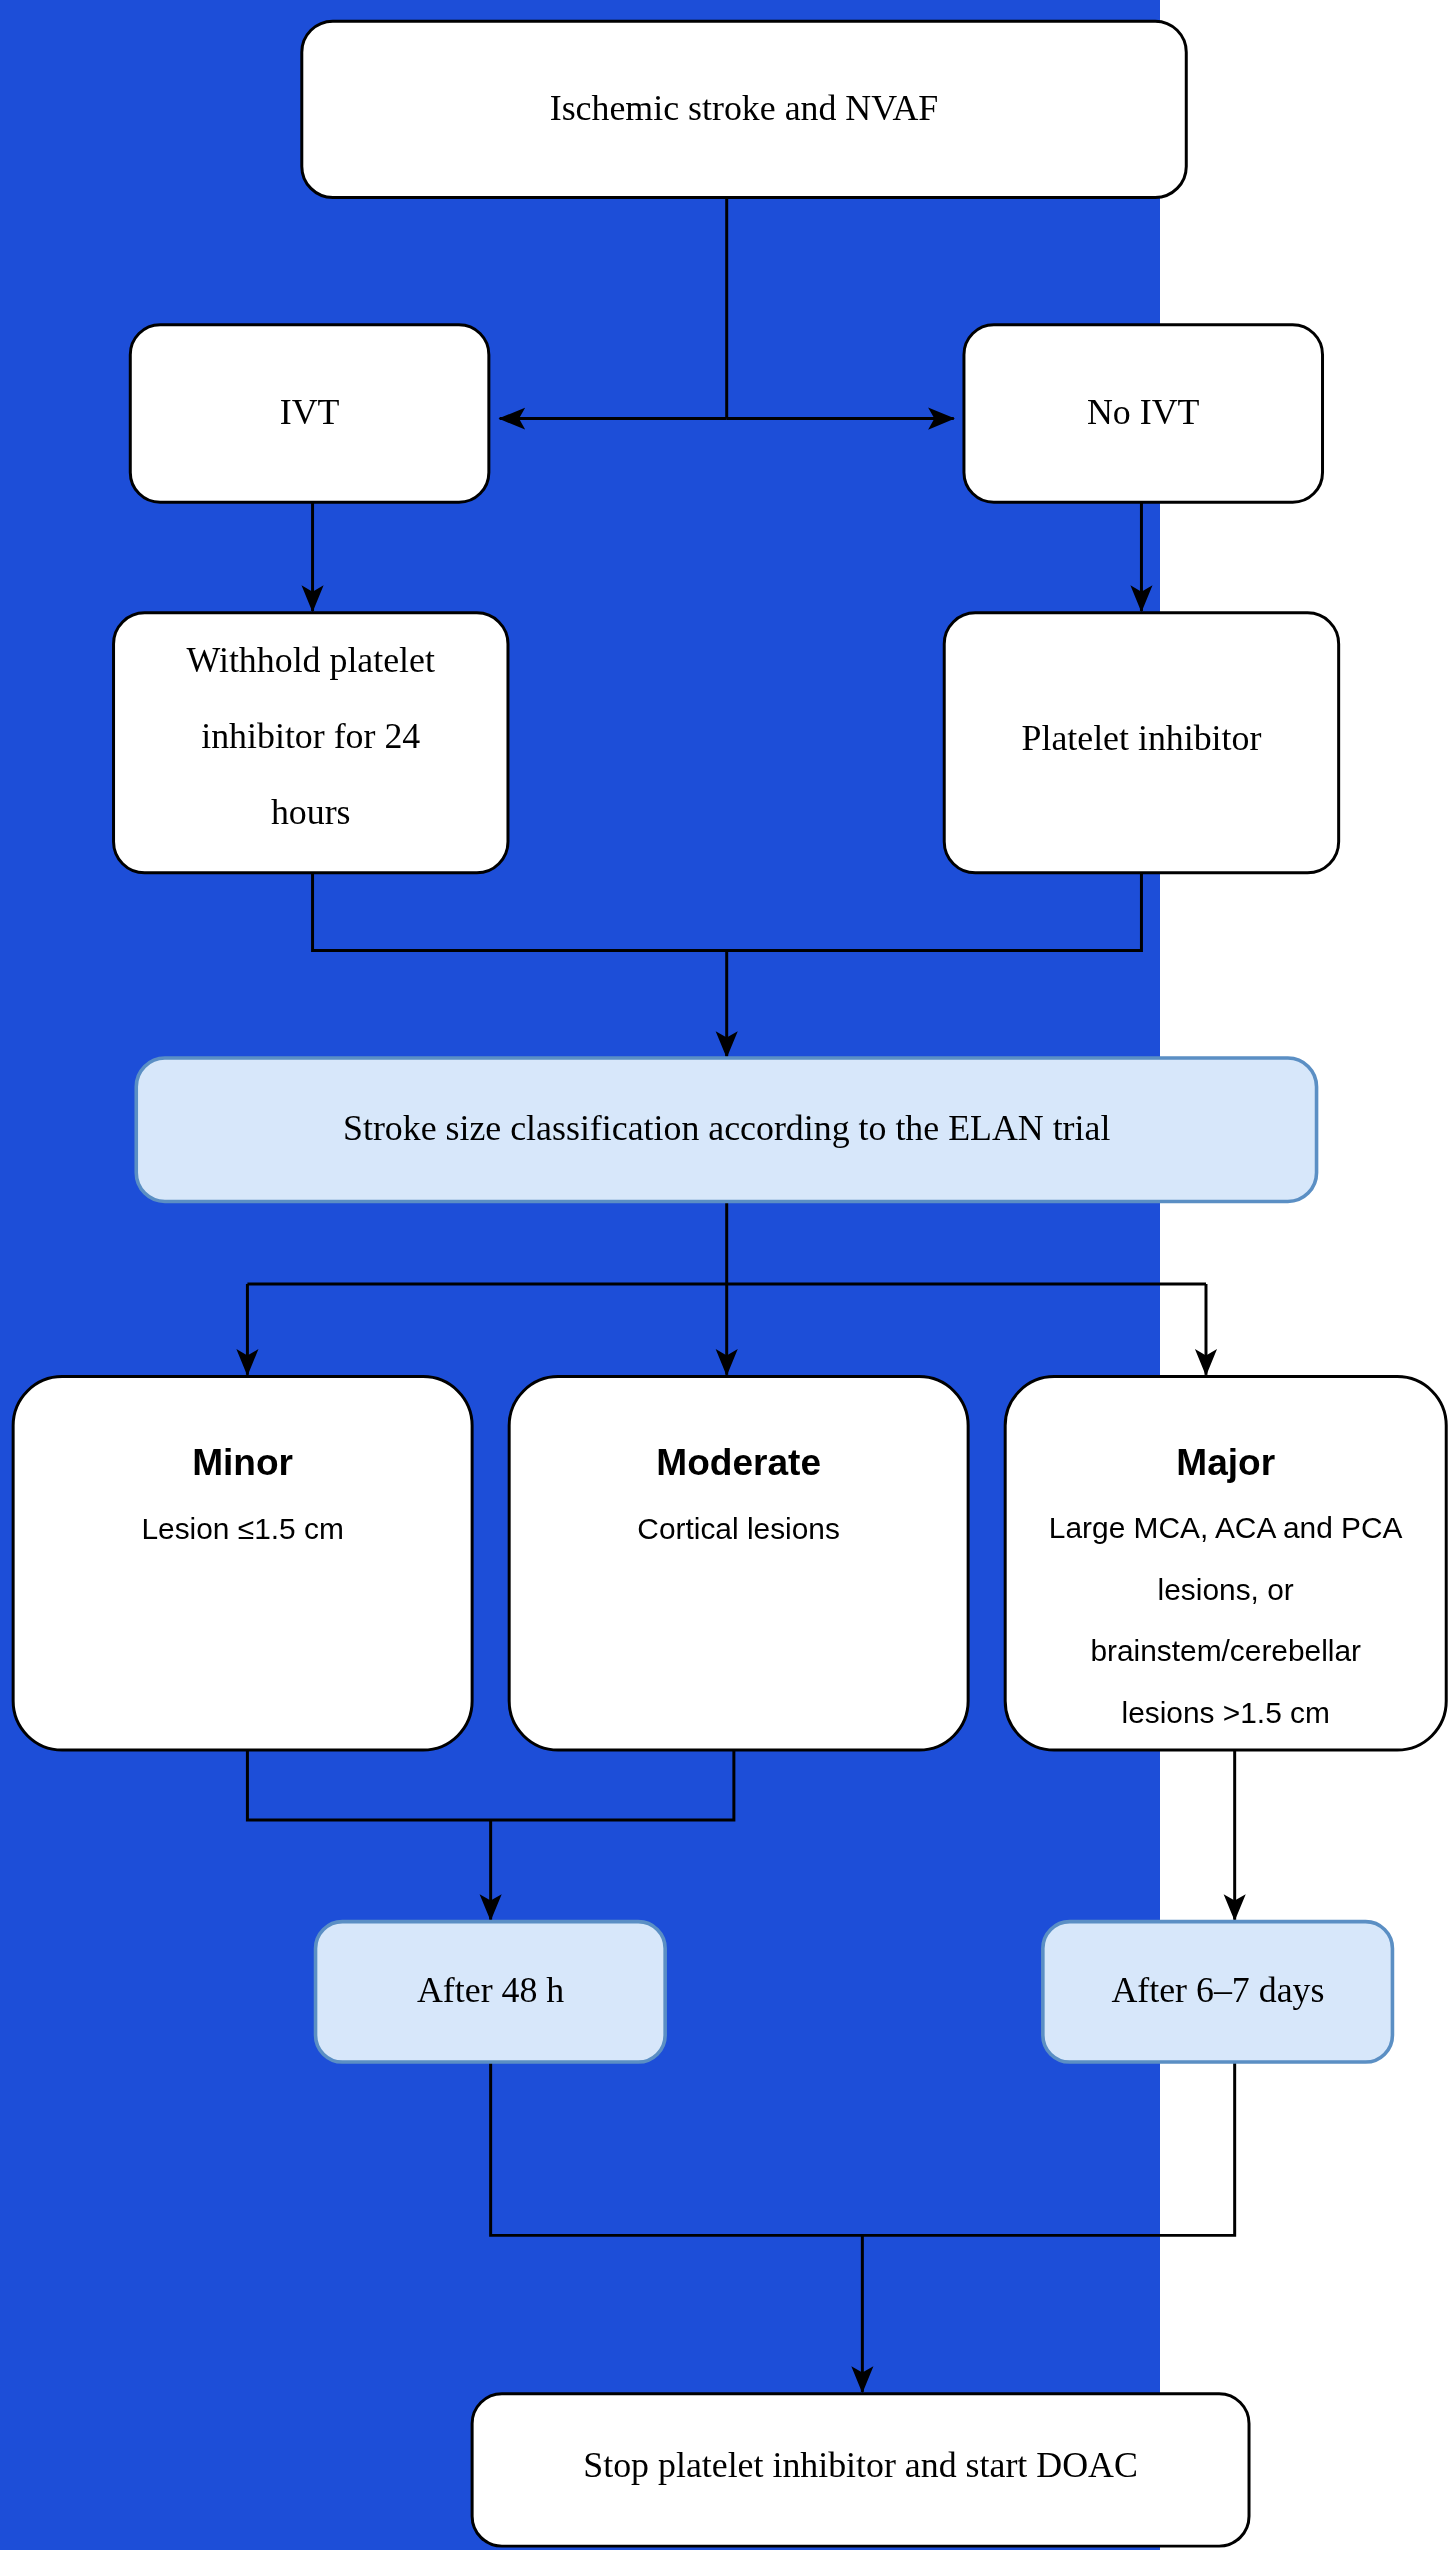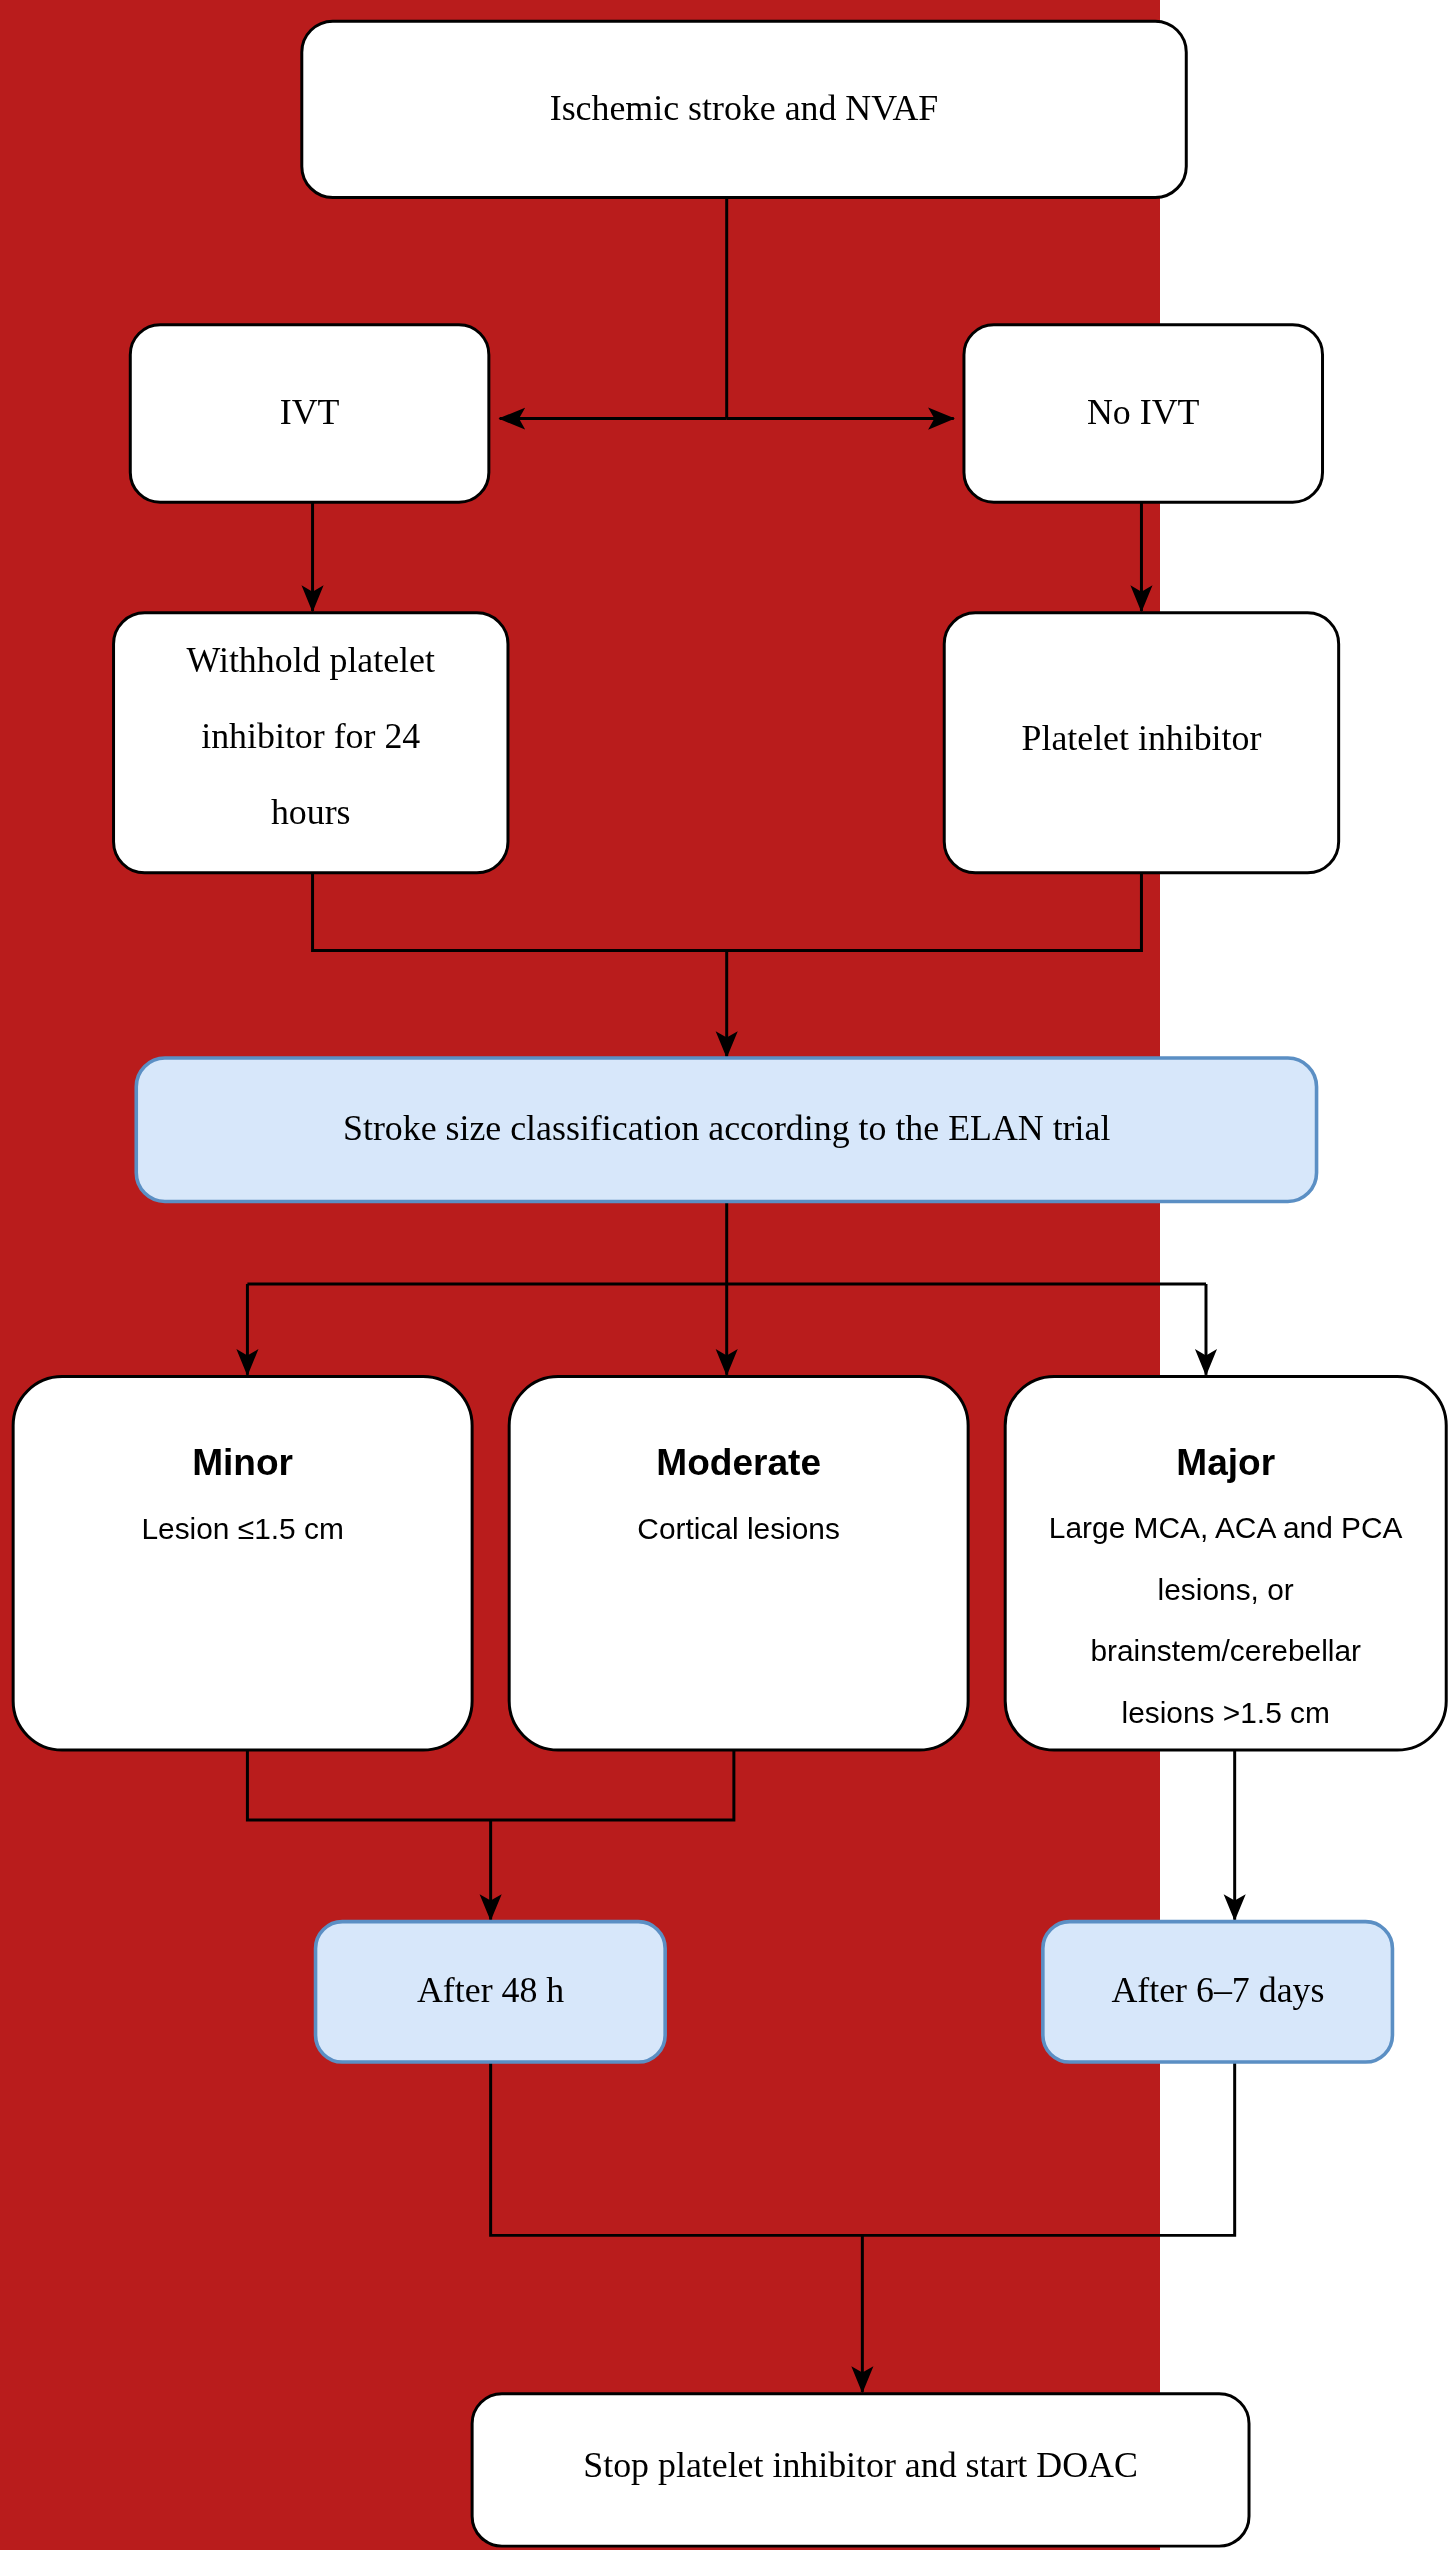--- a/index.html
+++ b/index.html
@@ -4,21 +4,21 @@
 <style>
   html, body {
     margin: 0;
     padding: 0;
     background: #ffffff;
   }
   #flowchart-root {
     position: relative;
     width: 1160px;
     height: 2550px;
-    background: #b91c1c;
+    background: #1d4ed8;
     font-family: "Liberation Serif", "DejaVu Serif", serif;
     text-align: right;
   }
   svg.chart-svg {
     position: absolute;
     top: 0;
     left: 0;
     width: 1454px;
     height: 2550px;
     display: block;

